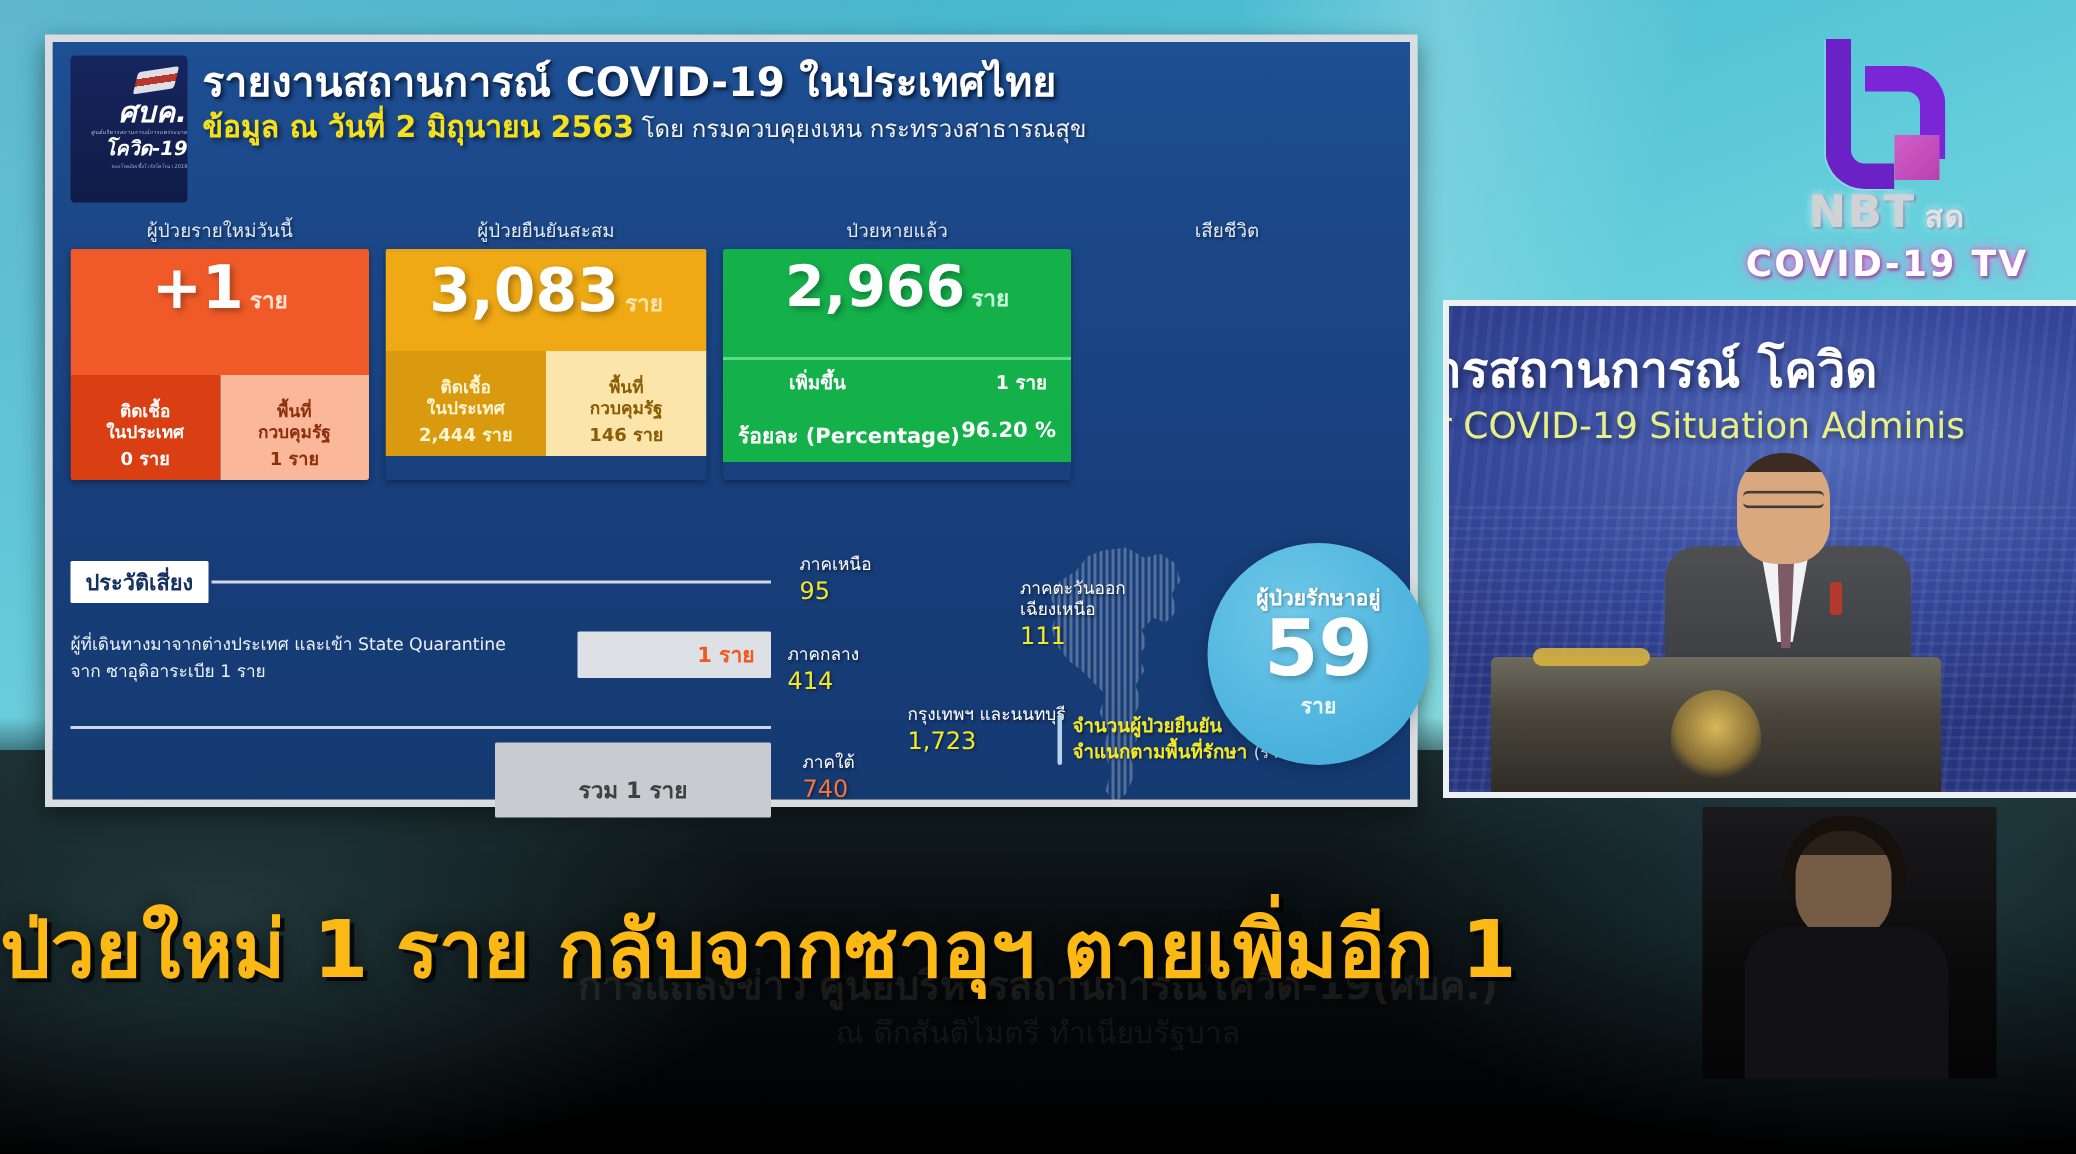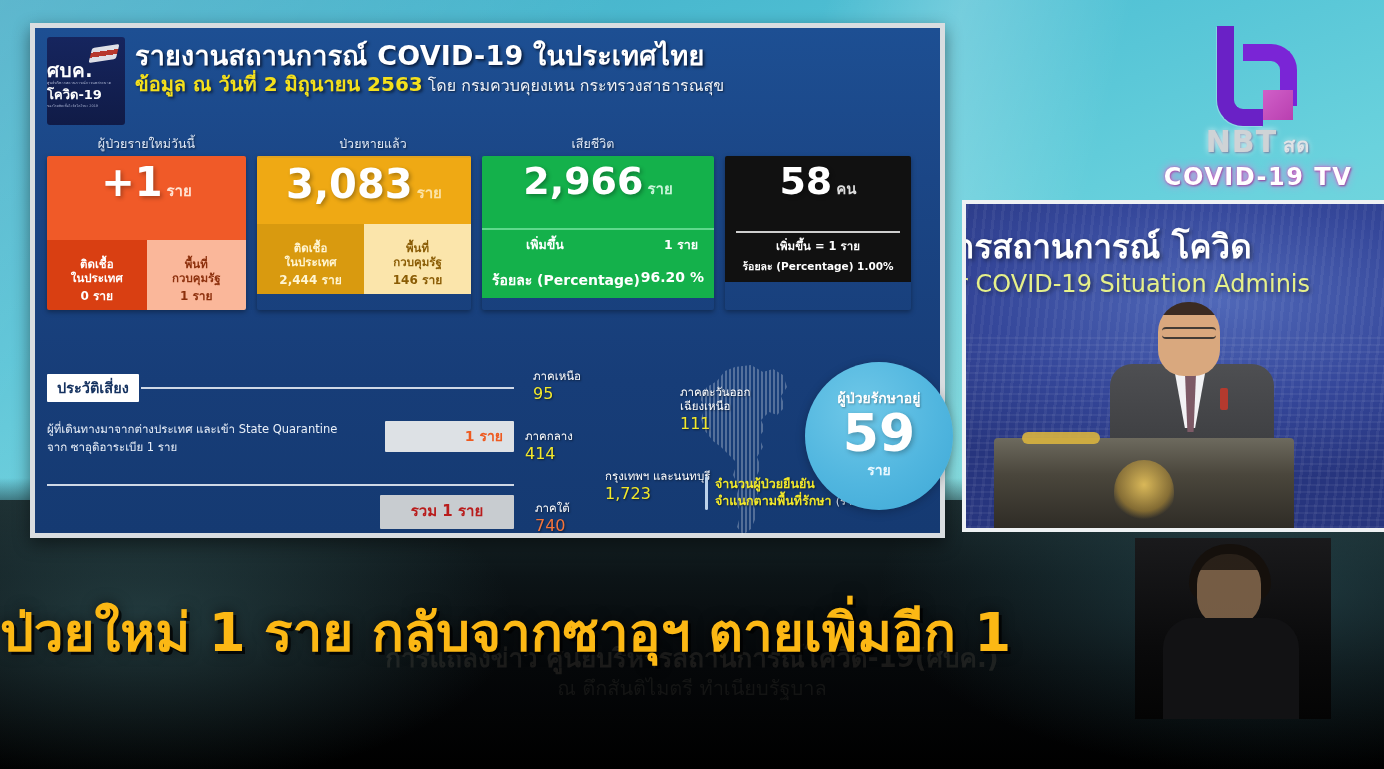--- a/index.html
+++ b/index.html
@@ -40,24 +40,24 @@
     position:absolute; left:30px; top:23px; width:915px; height:515px;
     background:linear-gradient(180deg,#1d4f93 0%, #1b4686 30%, #173d78 70%, #153a72 100%);
     border:5px solid #d9dde0;
     box-shadow:0 6px 16px rgba(0,0,0,.45);
   }
   .info-inner{ position:relative; width:100%; height:100%; padding:9px 12px 0 12px; }
 
   
   .hdr{ display:flex; align-items:flex-start; gap:10px; }
   .sbc-logo{
-    width:78px; height:88px; flex:0 0 78px;
+    width:78px; height:98px; flex:0 0 78px;
     background:linear-gradient(180deg,#16255e 0%,#101b47 100%);
     border-radius:3px; position:relative; overflow:hidden;
-    display:flex; flex-direction:column; align-items:flex-start; justify-content:center;
+    display:flex; flex-direction:column; align-items:flex-end; justify-content:center;font-style:italic;
   }
   .sbc-flag{
     position:absolute; right:8px; top:9px; width:26px; height:15px;
     background:linear-gradient(180deg,#e8e8ee 0 32%, #c0392b 32% 66%, #e8e8ee 66% 100%);
     transform:skewX(-22deg) rotate(-9deg); opacity:.95; border-radius:2px;
   }
   .sbc-l1{ color:#fff; font-size:19px; font-weight:bold; letter-spacing:.5px; line-height:1; margin-top:7px;}
   .sbc-l1b{ color:#b9c2dd; font-size:3.6px; letter-spacing:.2px; line-height:1.3; margin-top:1px;}
   .sbc-l2{ color:#fff; font-size:13px; font-weight:bold; line-height:1; margin-top:3px;}
   .sbc-l2b{ color:#a6b0d0; font-size:3.4px; margin-top:2px; }
@@ -142,22 +142,22 @@
   }
   .risk-rule{ flex:1; height:2px; background:#cfd8e6; margin-left:2px; }
   .risk-row{ display:flex; align-items:flex-start; margin-top:19px; }
   .risk-txt{ flex:1; color:#eaf0f9; font-size:11.5px; line-height:1.55; padding-right:8px; }
   .risk-box{
     width:129px; background:#dde1e5; color:#ee5a20; font-weight:bold;
     font-size:14px; text-align:right; padding:4px 11px 5px; border-radius:1px;
   }
   .risk-rule2{ height:2px; background:#cfd8e6; margin-top:27px; }
   .risk-total{
-    width:134px; margin:9px 0 0 auto; background:#c8ccd0; color:#b91c1c;
-    font-weight:bold; font-size:15px; text-align:center; padding:4px 6px 6px; border-radius:1px;
+    width:184px; margin:9px 0 0 auto; background:#c8ccd0; color:#404040;
+    font-weight:bold; font-size:15px; text-align:center; padding:20px 6px 6px; border-radius:1px;
   }
 
   
   #mapblk{ position:absolute; left:490px; top:330px; width:420px; height:180px; }
   .thmap{
     position:absolute; left:152px; top:5px; width:150px; height:175px;
     opacity:.28;
   }
   .rg{ position:absolute; color:#fff; }
   .rg .nm{ font-size:11.5px; line-height:1.2; text-shadow:1px 1px 2px rgba(0,0,0,.5); }
@@ -340,20 +340,21 @@
         <div class="hdr-txt">
           <div class="h-title">รายงานสถานการณ์ COVID-19 ในประเทศไทย</div>
           <div class="h-sub">
             <span class="yel">ข้อมูล ณ วันที่ 2 มิถุนายน 2563</span><span class="wht">โดย กรมควบคุยงเหน  กระทรวงสาธารณสุข</span>
           </div>
         </div>
       </div>
 
       <div class="cap-row">
         <div class="cap" style="width:199px">ผู้ป่วยรายใหม่วันนี้</div>
+        <div class="cap" style="width:214px; margin-left:11px">ผู้ป่วยยืนยันสะสม</div>
         <div class="cap" style="width:232px; margin-left:11px">ป่วยหายแล้ว</div>
         <div class="cap" style="width:186px; margin-left:11px">เสียชีวิต</div>
       </div>
 
       <div class="cards">
 
         <div class="card" id="c-new">
           <div class="big">
             <span class="num">+1</span>
             <span class="unit">ราย</span>
@@ -401,31 +402,20 @@
               <span>เพิ่มขึ้น</span>
               <span>1 ราย</span>
             </div>
             <div class="r r2">
               <span>ร้อยละ (Percentage)</span>
               <span>96.20 %</span>
             </div>
           </div>
         </div>
 
-        <div class="card" id="c-die">
-          <div class="big">
-            <span class="num">58</span>
-            <span class="unit">คน</span>
-          </div>
-          <div class="rows">
-            <div class="hr"></div>
-            <div class="r r1">เพิ่มขึ้น = 1 ราย</div>
-            <div class="r r2">ร้อยละ (Percentage) 1.00%</div>
-          </div>
-        </div>
       </div>
 
       <div id="risk">
         <div class="risk-head">
           <div class="risk-tag">ประวัติเสี่ยง</div>
           <div class="risk-rule"></div>
         </div>
         <div class="risk-row">
           <div class="risk-txt">
             <div>ผู้ที่เดินทางมาจากต่างประเทศ  และเข้า State Quarantine</div>

